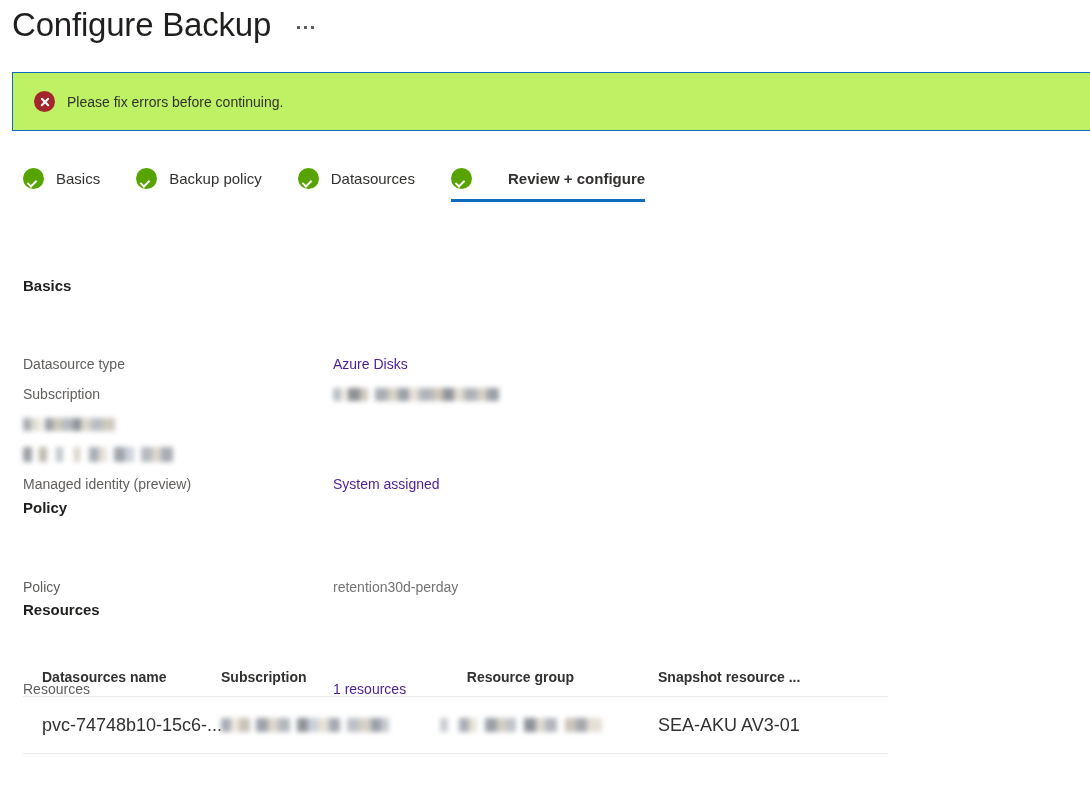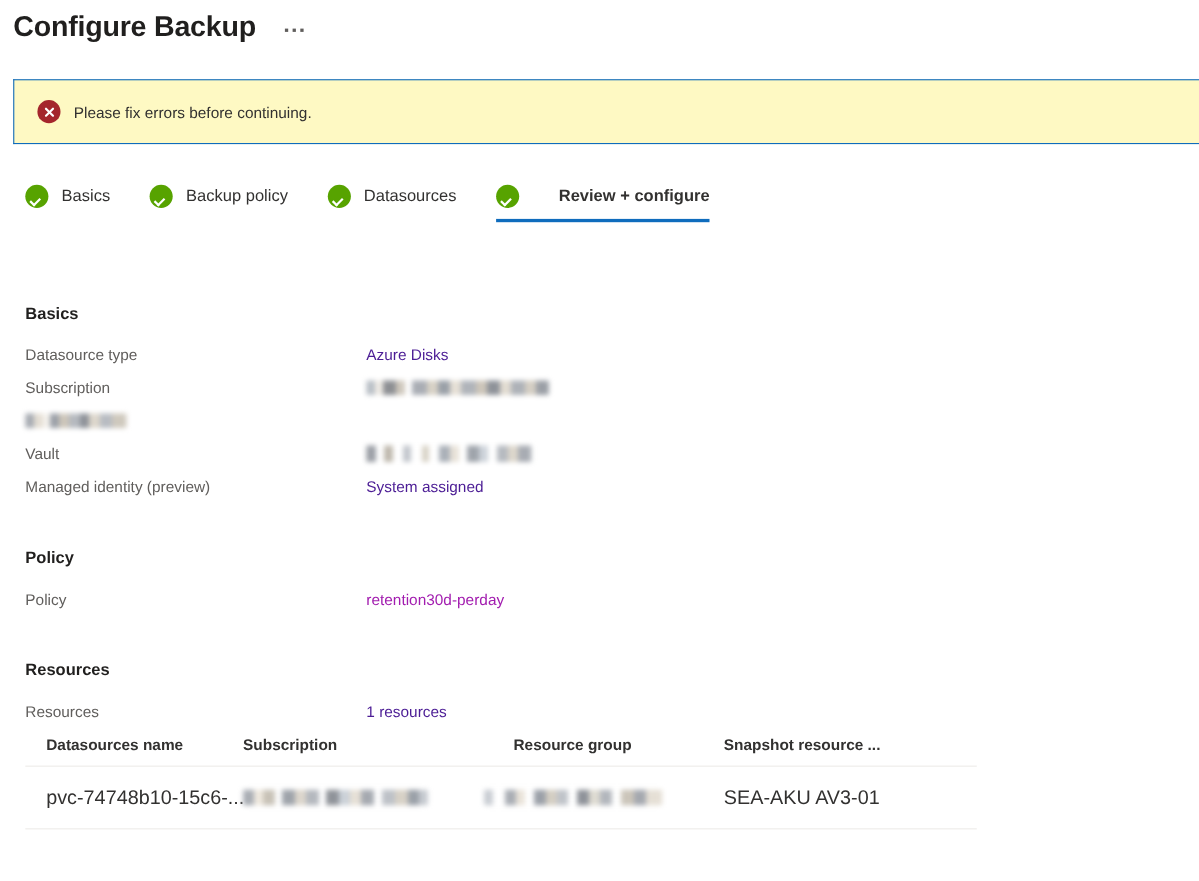--- a/index.html
+++ b/index.html
@@ -20,22 +20,22 @@
   .page-header {
     position: absolute;
     left: 12px;
     top: 0px;
     display: flex;
     align-items: center;
     gap: 22px;
     height: 48px;
   }
   .page-title {
-    font-size: 26px;
-    font-weight: 700;
+    font-size: 33px;
+    font-weight: 400;
     color: #201f1e;
     letter-spacing: -0.2px;
     line-height: 1;
     white-space: nowrap;
   }
   .ellipsis-menu {
     display: flex;
     align-items: center;
     gap: 4px;
     padding: 6px 4px;
@@ -49,21 +49,21 @@
     display: block;
   }
 
   
   .error-banner {
     position: absolute;
     left: 12px;
     top: 72px;
     right: 0;
     height: 59px;
-    background: #fef9c3;
+    background: #bef264;
     border: 1px solid #0f6cbd;
     border-right: none;
     box-sizing: border-box;
     display: flex;
     align-items: center;
     padding-left: 21px;
     gap: 12px;
   }
   .error-icon {
     width: 21px;
@@ -149,20 +149,21 @@
     font-weight: 700;
     color: #201f1e;
   }
   #basics-title    { top: 277px; }
   #policy-title    { top: 499px; }
   #resources-title { top: 601px; }
 
   .kv-list {
     position: absolute;
     left: 23px;
+    margin-top: 42px;
   }
   #basics-list    { top: 314px; }
   #policy-list    { top: 537px; }
   #resources-list { top: 639px; }
 
   .kv-row {
     display: flex;
     align-items: baseline;
     height: 30px;
   }
@@ -170,21 +171,21 @@
     width: 310px;
     flex: none;
     font-size: 14px;
     color: #605e5c;
   }
   .kv-val {
     font-size: 14px;
     color: #4c1d95;
   }
   .kv-val.link {
-    color: #a21caf;
+    color: #737373;
     cursor: pointer;
   }
 
   
   .redacted {
     display: inline-block;
     height: 13px;
     border-radius: 1px;
     filter: blur(2.6px);
     background-repeat: no-repeat;
@@ -332,21 +333,20 @@
     <div class="kv-val">
       <span class="redacted r-sub"></span>
     </div>
   </div>
   <div class="kv-row">
     <div class="kv-val">
       <span class="redacted r-loc"></span>
     </div>
   </div>
   <div class="kv-row">
-    <div class="kv-key">Vault</div>
     <div class="kv-val">
       <span class="redacted r-vault"></span>
     </div>
   </div>
   <div class="kv-row">
     <div class="kv-key">Managed identity (preview)</div>
     <div class="kv-val">System assigned</div>
   </div>
 </div>
 

